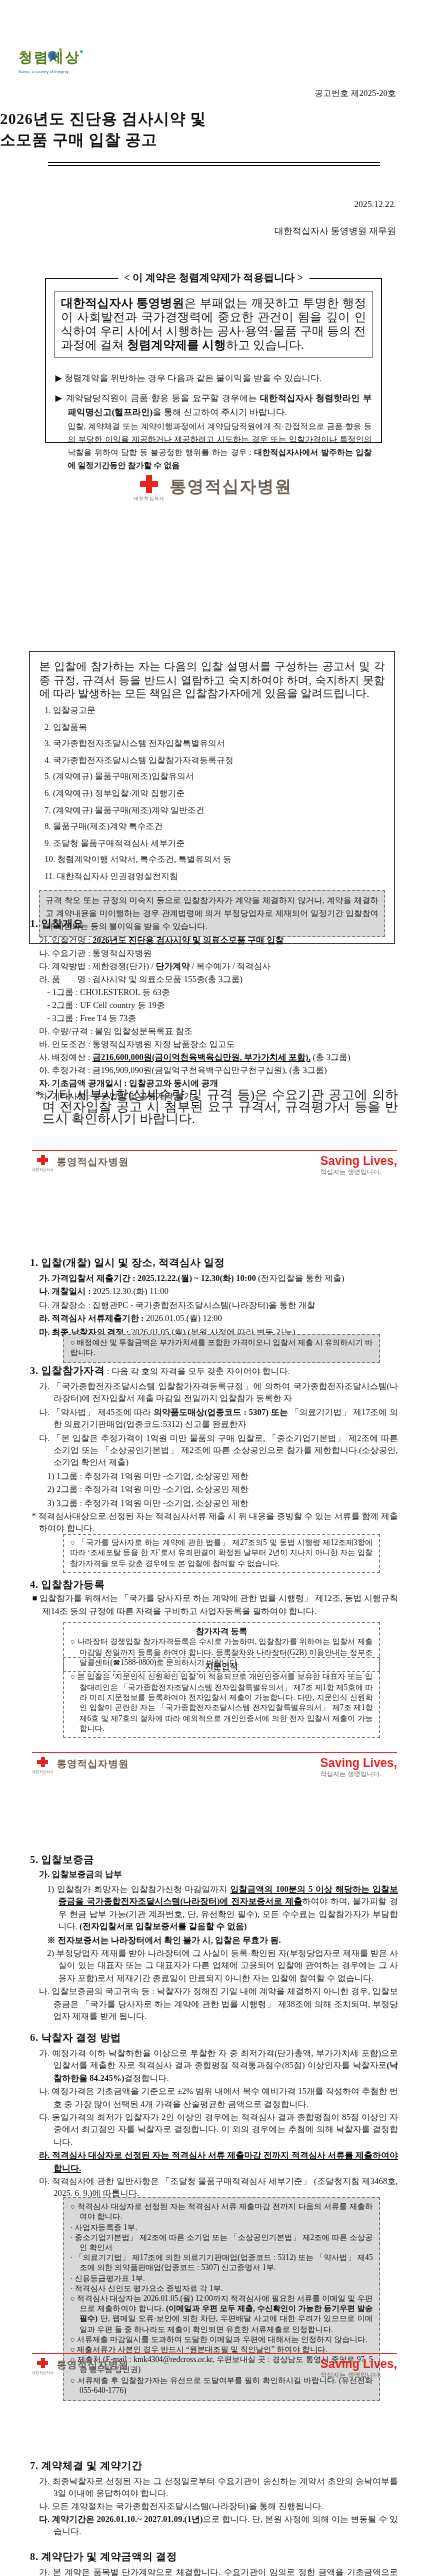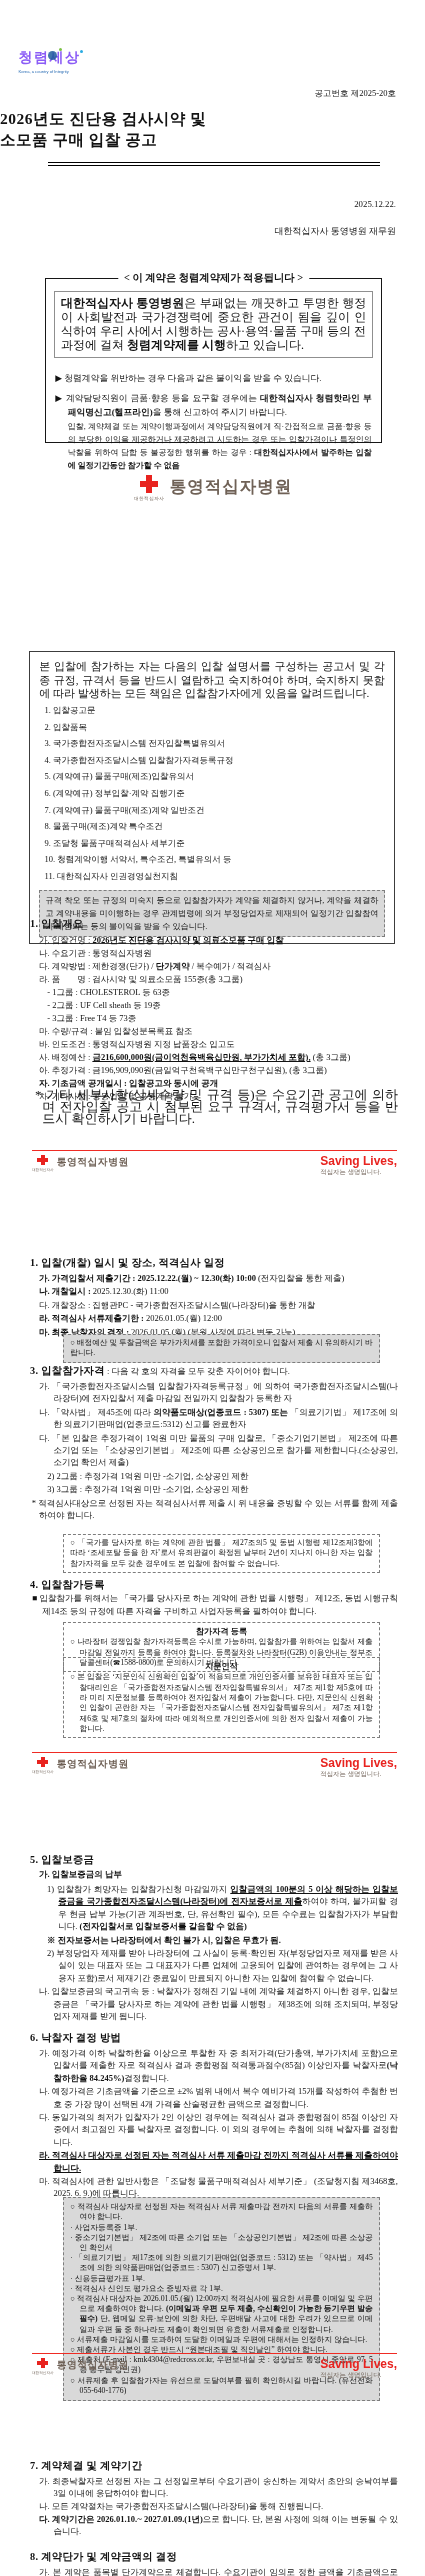--- a/index.html
+++ b/index.html
@@ -17,21 +17,21 @@
   .it{padding-left:14.4px;text-indent:-14.4px;text-align:justify;margin-top:1px;}
   .it2{margin-left:8.2px;}
   .lst{position:absolute;font-size:8.5px;line-height:12.4px;}
   
   .dbox{border:0.5px dashed #7d7d7d;padding:3.1px 6.2px;font-size:7.7px;line-height:10.3px;text-align:justify;margin-left:17px;}
   .gray{background:#d9d9d9;}
   .dbox .it{padding-left:9.3px;text-indent:-9.3px;margin-top:0;}
   .boxtitle{text-align:center;font-weight:bold;font-size:8.2px;line-height:11.3px;}
   
   .govlogo{position:absolute;left:18.5px;top:49px;width:77px;}
-  .govtext{position:relative;font-family:"Liberation Sans",sans-serif;color:#8b5cf6;font-size:14px;font-weight:bold;letter-spacing:1.5px;}
+  .govtext{position:relative;font-family:"Liberation Sans",sans-serif;color:#4d7c0f;font-size:14px;font-weight:bold;letter-spacing:1.5px;}
   .emb{position:absolute;left:29px;top:1.5px;width:9.3px;height:9.3px;border-radius:50%;background:#1f5c9e;opacity:.85;}
   .dot{position:absolute;border-radius:50%;}
   .dg{width:3.6px;height:3.6px;background:#7ac143;left:40px;top:-1.5px;}
   .db{width:3.1px;height:3.1px;background:#29abe2;left:61px;top:1px;}
   .govcap{margin-top:1.5px;font-family:"Liberation Sans",sans-serif;font-size:4.1px;color:#2a6db5;}
   .noticeno{position:absolute;top:88px;right:30px;font-size:8.5px;}
   .title{position:absolute;top:109px;left:0;right:0;text-align:left;font-size:15.5px;font-weight:bold;line-height:20.6px;letter-spacing:0.5px;}
   .trule{position:absolute;top:162px;left:48px;right:46px;height:1.5px;border-top:0.8px solid #000;border-bottom:0.8px solid #000;}
   .date1{position:absolute;top:199px;right:30px;font-size:8.8px;}
   .issuer1{position:absolute;top:225px;right:30px;font-size:9px;}
@@ -134,21 +134,21 @@
       <div class="nwarn">규격 착오 또는 규정의 미숙지 등으로 입찰참가자가 계약을 체결하지 않거나, 계약을 체결하고 계약내용을 미이행하는 경우 관계법령에 의거 부정당업자로 제재되어 일정기간 입찰참여가 제한되는 등의 불이익을 받을 수 있습니다.</div>
     </div>
 
     <div class="abs h" style="left:30px;top:315px;text-align:center;">1. 입찰개요</div>
     <div class="lst" style="left:39px;right:28px;top:331px;line-height:12px;">
       <div class="it"><span>가. 입찰건명 : </span><span class="b">2026년도 진단용 검사시약 및 의료소모품 구매 입찰</span></div>
       <div class="it">나. 수요기관 : 통영적십자병원</div>
       <div class="it"><span>다. 계약방법 : 제한경쟁(단가) / </span><span class="b">단가계약</span><span> / 복수예가 / 적격심사</span></div>
       <div class="it">라. 품　　명 : 검사시약 및 의료소모품 155종(총 3그룹)</div>
       <div class="it it2">- 1그룹 : CHOLESTEROL 등 63종</div>
-      <div class="it it2">- 2그룹 : UF Cell sheath 등 19종</div>
+      <div class="it it2">- 2그룹 : UF Cell country 등 19종</div>
       <div class="it it2">- 3그룹 : Free T4 등 73종</div>
       <div class="it">마. 수량/규격 : 붙임 입찰성분목록표 참조</div>
       <div class="it">바. 인도조건 : 통영적십자병원 지정 납품장소 입고도</div>
       <div class="it"><span>사. 배정예산 : </span><span class="b u">금216,600,000원(금이억천육백육십만원, 부가가치세 포함),</span><span> (총 3그룹)</span></div>
       <div class="it">아. 추정가격 : 금196,909,090원(금일억구천육백구십만구천구십원), (총 3그룹)</div>
       <div class="it b">자. 기초금액 공개일시 : 입찰공고와 동시에 공개</div>
       <div class="it">차. 기타사항 : 공동입찰 및 공동계약 불가</div>
     </div>
     <div class="abs tj" style="left:35px;right:28px;top:487px;font-size:13px;line-height:12px;padding-left:7.2px;text-indent:-7.2px;">* 기타 세부사항(상세수량 및 규격 등)은 수요기관 공고에 의하며 전자입찰 공고 시 첨부된 요구 규격서, 규격평가서 등을 반드시 확인하시기 바랍니다.</div>
 
@@ -176,20 +176,21 @@
     </div>
     <div class="abs dbox gray" style="left:46px;right:46px;top:130px;">○ 배정예산 및 투찰금액은 부가가치세를 포함한 가격이오니 입찰서 제출 시 유의하시기 바랍니다.</div>
 
     <div class="abs" style="left:30px;top:160px;font-size:8.8px;">
       <span class="h">3. 입찰참가자격</span><span style="font-size:8.5px;"> : 다음 각 호의 자격을 모두 갖춘 자이어야 합니다.</span>
     </div>
     <div class="lst" style="left:39px;right:28px;top:175px;">
       <div class="it">가. 「국가종합전자조달시스템 입찰참가자격등록규정」에 의하여 국가종합전자조달시스템(나라장터)에 전자입찰서 제출 마감일 전일까지 입찰참가 등록한 자</div>
       <div class="it"><span>나. 「약사법」 제45조에 따라 </span><span class="b">의약품도매상(업종코드 : 5307) 또는</span><span> 「의료기기법」 제17조에 의한 의료기기판매업(업종코드:5312) 신고를 완료한자</span></div>
       <div class="it">다. 「본 입찰은 추정가격이 1억원 미만 물품의 구매 입찰로, 「중소기업기본법」 제2조에 따른 소기업 또는 「소상공인기본법」 제2조에 따른 소상공인으로 참가를 제한합니다.(소상공인, 소기업 확인서 제출)</div>
+      <div class="it it2">1) 1그룹 : 추정가격 1억원 미만 -소기업, 소상공인 제한</div>
       <div class="it it2">2) 2그룹 : 추정가격 1억원 미만 -소기업, 소상공인 제한</div>
       <div class="it it2">3) 3그룹 : 추정가격 1억원 미만 -소기업, 소상공인 제한</div>
       <div class="it" style="padding-left:7.2px;text-indent:-7.2px;margin-left:-7.2px;">* 적격심사대상으로 선정된 자는 적격심사서류 제출 시 위 내용을 증빙할 수 있는 서류를 함께 제출하여야 합니다.</div>
     </div>
     <div class="abs dbox" style="left:46px;right:46px;top:330px;">○ 「국가를 당사자로 하는 계약에 관한 법률」 제27조의5 및 동법 시행령 제12조제3항에 따라 ‘조세포탈 등을 한 자’로서 유죄판결이 확정된 날부터 2년이 지나지 아니한 자는 입찰참가자격을 모두 갖춘 경우에도 본 입찰에 참여할 수 없습니다.</div>
 
     <div class="abs h" style="left:30px;top:374px;">4. 입찰참가등록</div>
     <div class="abs tj" style="left:32px;right:28px;top:388px;font-size:8.5px;line-height:13px;padding-left:10.3px;text-indent:-10.3px;">■ 입찰참가를 위해서는 「국가를 당사자로 하는 계약에 관한 법률 시행령」 제12조, 동법 시행규칙 제14조 등의 규정에 따른 자격을 구비하고 사업자등록을 필하여야 합니다.</div>
     <div class="abs dbox" style="left:46px;right:46px;top:418px;">
       <div class="boxtitle">참가자격 등록</div>

